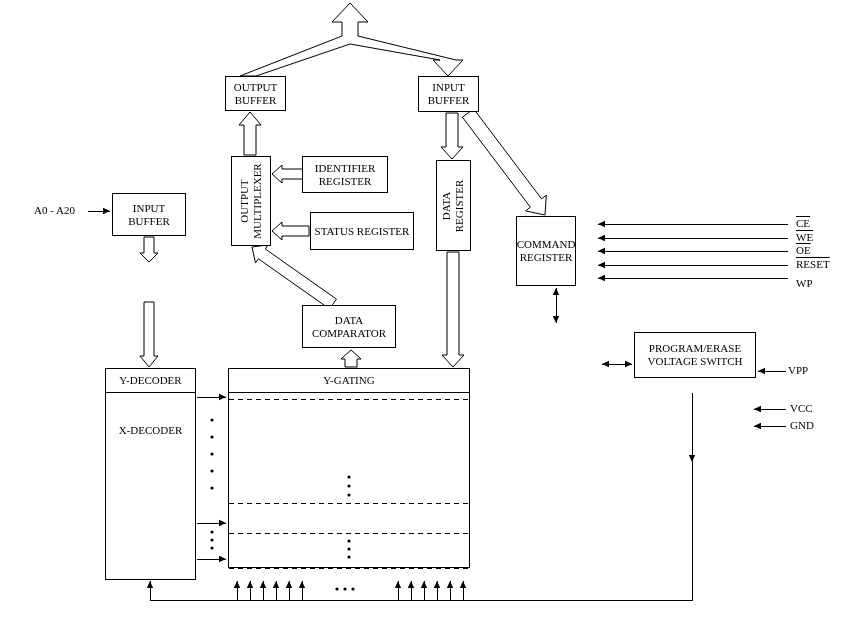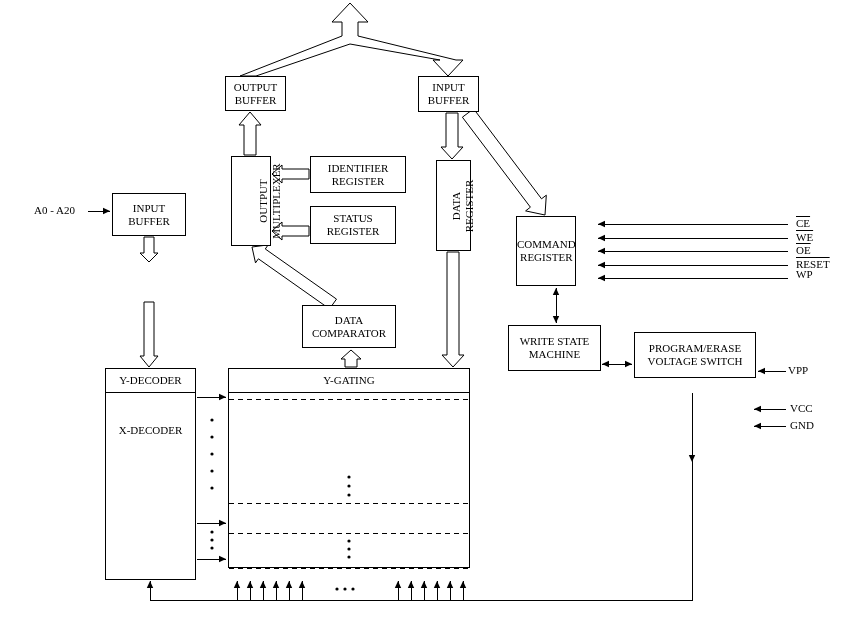--- a/index.html
+++ b/index.html
@@ -1,20 +1,20 @@
 <!DOCTYPE html>
 <html><head>
 <meta charset="utf-8">
 <style>
   html,body{margin:0;padding:0;background:#fff;}
   .stage{position:relative;width:844px;height:621px;background:#fff;overflow:hidden;
          font-family:"Liberation Serif", serif;color:#000;}
   svg.wires{position:absolute;left:0;top:0;width:844px;height:621px;}
   .box{position:absolute;box-sizing:border-box;border:1px solid #000;background:#fff;
-       display:flex;align-items:center;text-align:center;
+       display:flex;align-items:center;justify-content:center;text-align:center;
        font-size:11px;line-height:13px;}
   .box.open{background:transparent;padding-left:18px;}
   .bl{display:block;}
   .vspan{transform:rotate(-90deg);}
   .strip{position:absolute;top:0;left:0;right:0;height:23px;display:flex;
          align-items:center;justify-content:center;font-size:11px;}
   .divider{position:absolute;left:0;right:0;top:23px;height:0;border-top:1px solid #000;}
   .subl{position:absolute;left:0;right:0;text-align:center;font-size:11px;line-height:14px;}
   .lbl{position:absolute;font-size:11px;line-height:13px;white-space:nowrap;}
   .ov{text-decoration:overline;}
@@ -174,40 +174,37 @@
 
   <div class="box" style="left:225px;top:76px;width:61px;height:35px">
     <span class="bl">OUTPUT BUFFER</span>
   </div>
   <div class="box" style="left:418px;top:76px;width:61px;height:36px">
     <span class="bl">INPUT BUFFER</span>
   </div>
   <div class="box" style="left:231px;top:156px;width:40px;height:90px">
     <span class="bl vspan" style="width:86px">OUTPUT MULTIPLEXER</span>
   </div>
-  <div class="box" style="left:310px;top:156px;width:96px;height:37px">
+  <div class="box" style="left:302px;top:156px;width:86px;height:37px">
     <span class="bl">IDENTIFIER REGISTER</span>
   </div>
-  <div class="box" style="left:310px;top:206px;width:86px;height:38px">
+  <div class="box" style="left:310px;top:212px;width:104px;height:38px">
     <span class="bl">STATUS REGISTER</span>
   </div>
   <div class="box" style="left:436px;top:160px;width:35px;height:91px">
     <span class="bl vspan" style="width:87px">DATA REGISTER</span>
   </div>
   <div class="box" style="left:516px;top:216px;width:60px;height:70px">
     <span class="bl">COMMAND REGISTER</span>
   </div>
   <div class="box" style="left:112px;top:193px;width:74px;height:43px">
     <span class="bl">INPUT BUFFER</span>
   </div>
   <div class="box" style="left:302px;top:305px;width:94px;height:43px">
     <span class="bl">DATA COMPARATOR</span>
-  </div>
-  <div class="box" style="left:508px;top:325px;width:93px;height:46px">
-    <span class="bl">WRITE STATE MACHINE</span>
   </div>
   <div class="box" style="left:634px;top:332px;width:122px;height:46px">
     <span class="bl">PROGRAM/ERASE VOLTAGE SWITCH</span>
   </div>
 
   <div class="box open" style="left:105px;top:368px;width:91px;height:212px">
     <div class="strip">Y-DECODER</div>
     <div class="divider"></div>
     <div class="subl" style="top:54px">X-DECODER</div>
   </div>
@@ -215,18 +212,18 @@
   <div class="box open" style="left:228px;top:368px;width:242px;height:200px">
     <div class="strip">Y-GATING</div>
     <div class="divider"></div>
   </div>
 
   <div class="lbl" style="left:34px;top:204px">A0 - A20</div>
   <div class="lbl ov" style="left:796px;top:217px">CE</div>
   <div class="lbl ov" style="left:796px;top:231px">WE</div>
   <div class="lbl ov" style="left:796px;top:244px">OE</div>
   <div class="lbl ov" style="left:796px;top:258px">RESET</div>
-  <div class="lbl" style="left:796px;top:268px">WP</div>
+  <div class="lbl" style="left:796px;top:277px">WP</div>
   <div class="lbl" style="left:788px;top:364px">VPP</div>
   <div class="lbl" style="left:790px;top:402px">VCC</div>
   <div class="lbl" style="left:790px;top:419px">GND</div>
 
 </div>
 
 </body></html>

